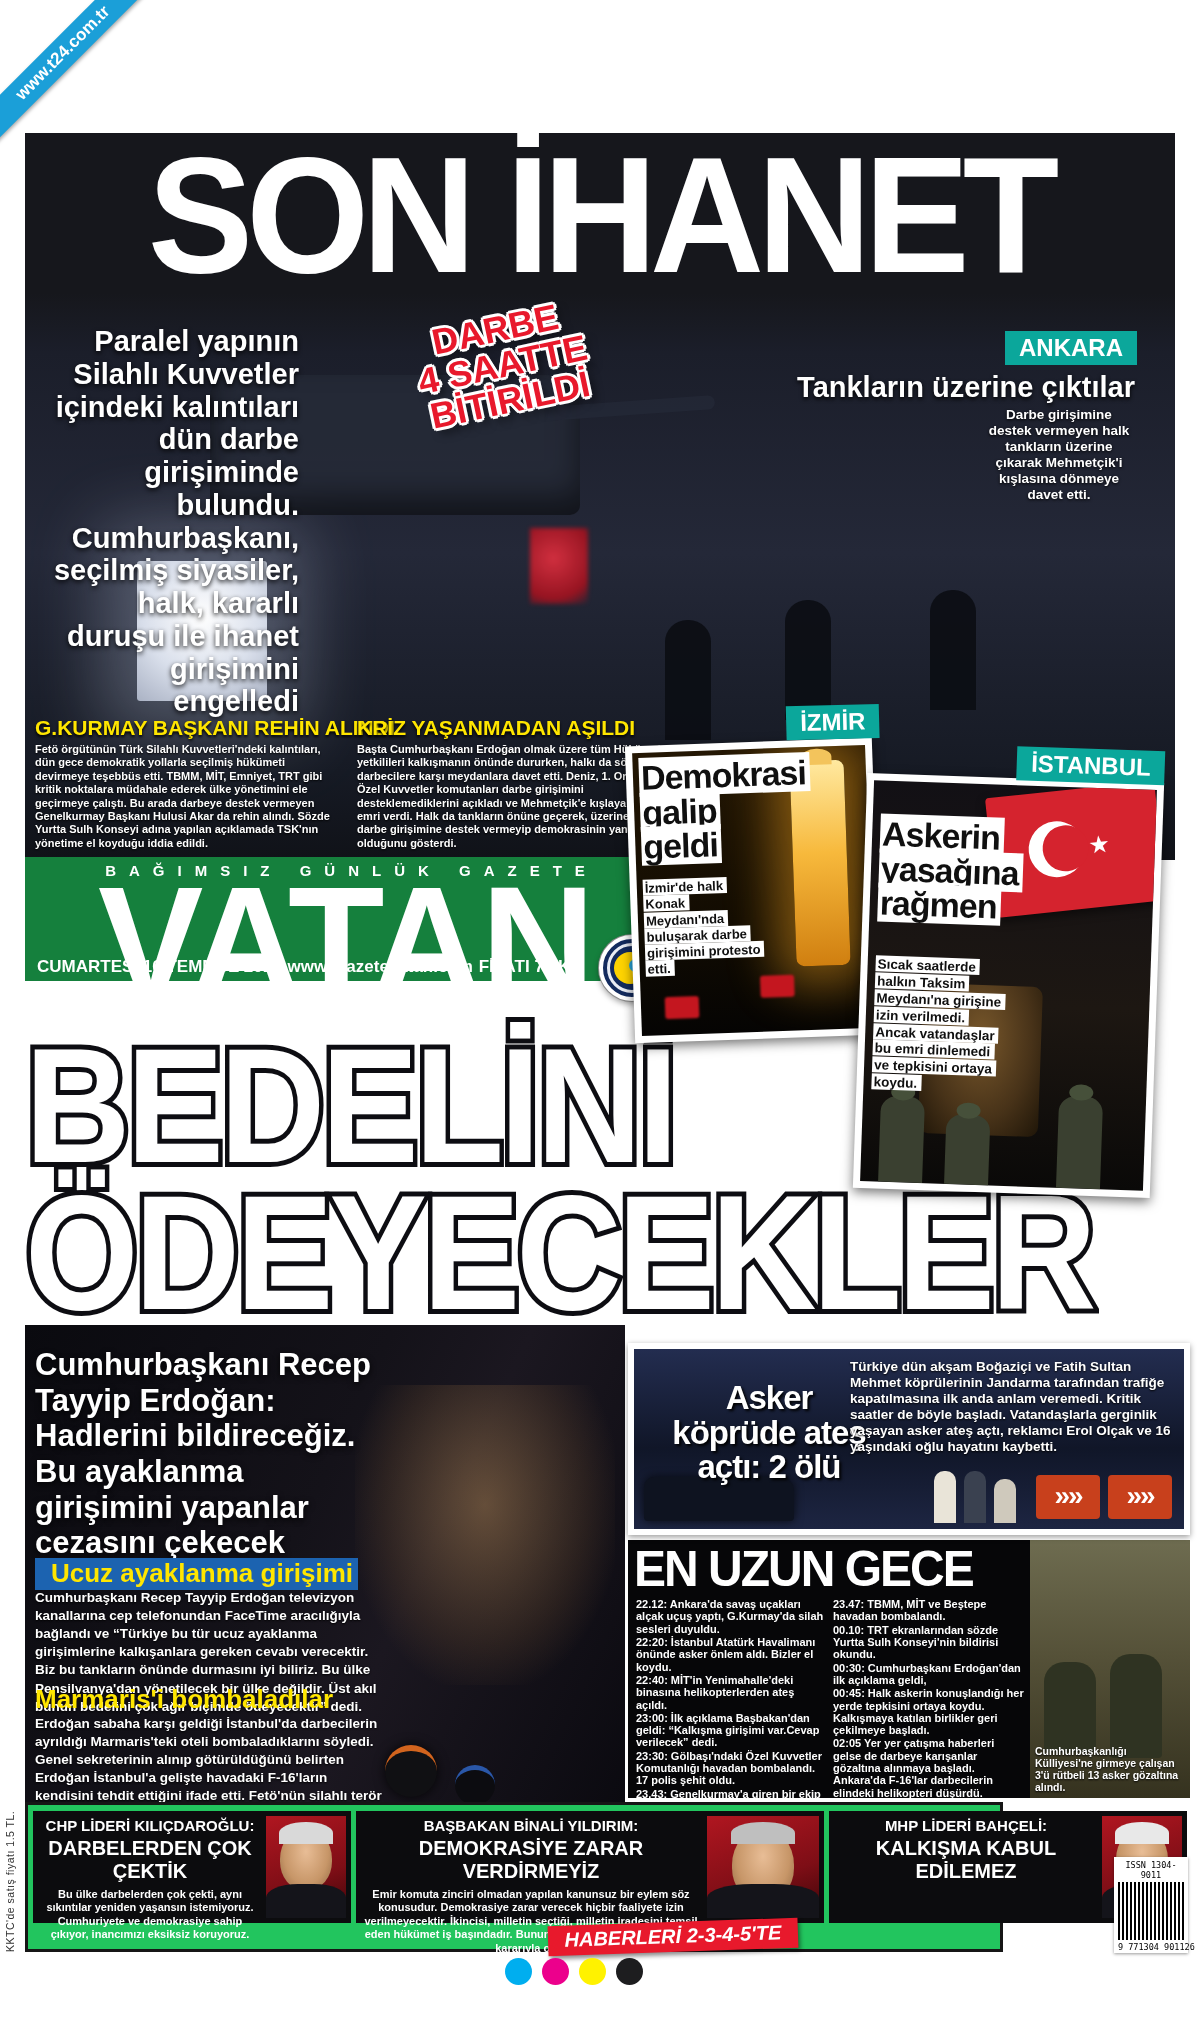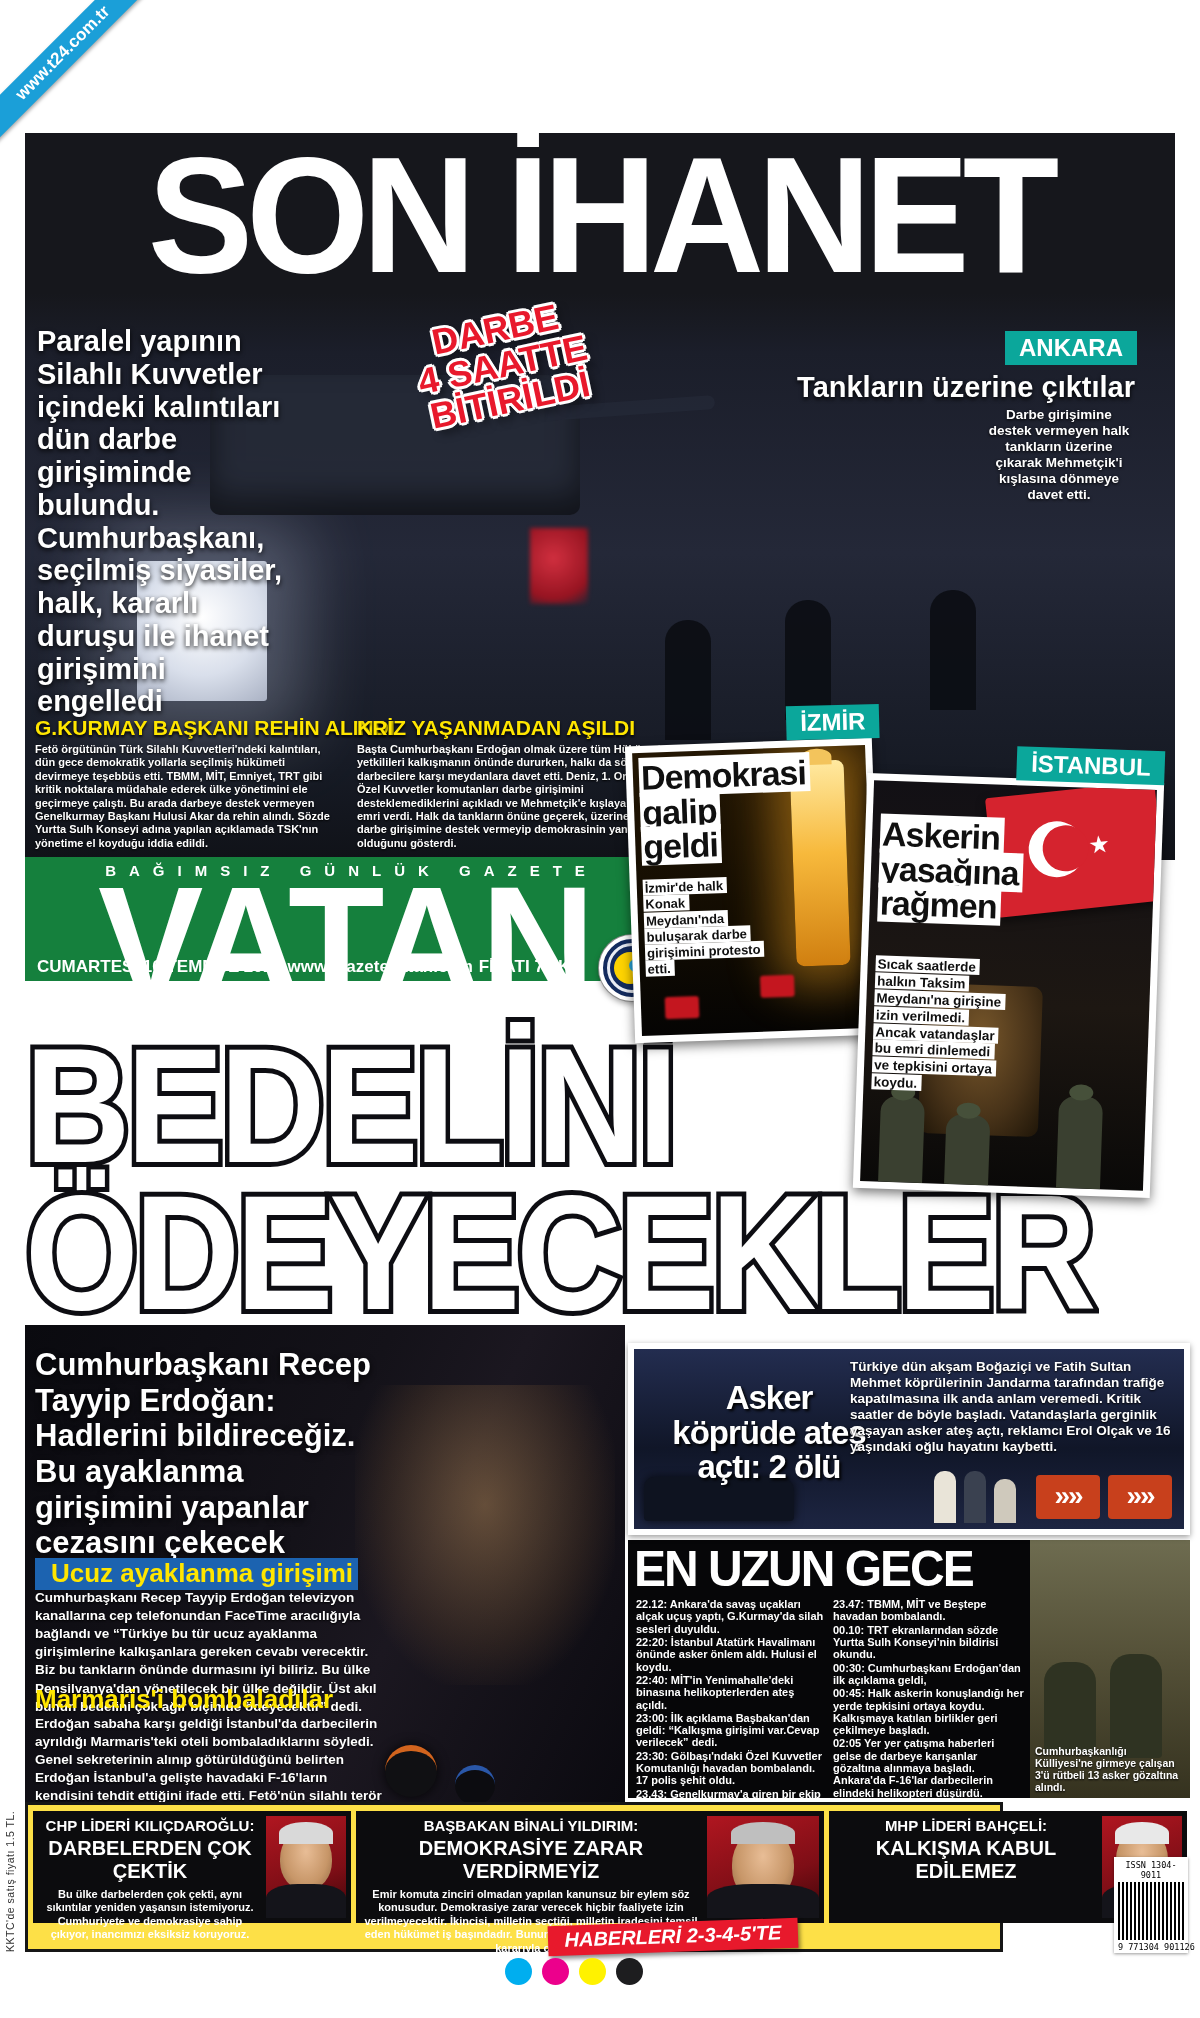--- a/index.html
+++ b/index.html
@@ -21,21 +21,21 @@
   .billboard { position:absolute; left:112px; top:428px; width:130px; height:140px;
     background:radial-gradient(circle at 50% 40%, #ffffff 0%, #d9dfeb 55%, #aab2c4 100%);
     box-shadow:0 0 70px 35px rgba(220,230,255,.28); border-radius:3px; }
   .tankshape { position:absolute; left:185px; top:242px; width:370px; height:140px;
     background:#262b38; border-radius:22px 34px 10px 10px; box-shadow:inset 0 -18px 30px rgba(0,0,0,.6); opacity:.85; }
   .tankbarrel { position:absolute; left:520px; top:268px; width:170px; height:14px; background:#232836; border-radius:7px; transform:rotate(-4deg); opacity:.85; }
   .flagblob { position:absolute; left:505px; top:395px; width:58px; height:76px;
     background:radial-gradient(circle at 40% 40%, #e33040 0%, #a3121f 70%, transparent 100%); filter:blur(2px); opacity:.9; }
   .fig { position:absolute; bottom:120px; width:46px; height:120px; background:#0b0d13; border-radius:22px 22px 0 0; opacity:.9; }
   .lead { position:absolute; left:12px; top:192px; width:262px; font-size:29px; font-weight:bold;
-    line-height:1.13; text-shadow:0 2px 5px rgba(0,0,0,.9); }
+    line-height:1.13; text-shadow:0 2px 5px rgba(0,0,0,.9);text-align:right; }
   .badge { position:absolute; left:392px; top:178px; transform:rotate(-12deg); text-align:center;
     font-size:36px; line-height:1.0; font-weight:800; color:#e8192c; letter-spacing:0;
     text-shadow:-2px -2px 0 #fff,2px -2px 0 #fff,-2px 2px 0 #fff,2px 2px 0 #fff,0 -3px 0 #fff,0 3px 0 #fff,-3px 0 0 #fff,3px 0 0 #fff,5px 7px 8px rgba(0,0,0,.55); }
   .city-label { background:#0ba79b; color:#fff; font-weight:bold; font-size:24px; padding:3px 14px; display:inline-block; }
   .ankara-label { position:absolute; right:38px; top:198px; }
   .ankara-head { position:absolute; right:40px; top:238px; font-size:29px; font-weight:bold; text-shadow:0 2px 4px #000; white-space:nowrap; }
   .ankara-text { position:absolute; right:40px; top:274px; width:152px; font-size:13.5px; font-weight:bold;
     text-align:center; line-height:1.18; text-shadow:0 1px 3px #000; }
   .story { position:absolute; top:583px; }
   .story-1 { left:10px; width:305px; }
@@ -115,21 +115,21 @@
   .night-title { position:absolute; left:6px; top:0px; font-size:48px; font-weight:800; letter-spacing:-2px; transform:scaleY(1.05); transform-origin:top left; white-space:nowrap; }
   .tl { position:absolute; top:58px; width:192px; font-size:11px; font-weight:bold; line-height:1.12; }
   .tl p { margin-bottom:1px; }
   .tl-1 { left:8px; } .tl-2 { left:205px; }
   .night-photo { position:absolute; right:0; top:0; width:160px; height:100%;
     background:linear-gradient(180deg,#6e6c50 0%,#555138 45%,#35321f 100%); }
   .np-fig { position:absolute; width:52px; height:90px; background:#2f3322; border-radius:20px 20px 4px 4px; }
   .night-cap { position:absolute; bottom:5px; left:5px; right:4px; font-size:10.5px; font-weight:bold; line-height:1.15; color:#fff; text-shadow:0 1px 2px #000; }
 
   
-  .footer { position:absolute; left:25px; top:1802px; width:978px; height:150px; background:#fde047; border:3px solid #161616; z-index:2; }
+  .footer { position:absolute; left:25px; top:1802px; width:978px; height:150px; background:#22c55e; border:3px solid #161616; z-index:2; }
   .pbox { position:absolute; top:6px; height:112px; background:#0c0c0e; color:#fff; padding:5px 8px; }
   .pbox-1 { left:5px; width:318px; } .pbox-2 { left:328px; width:468px; } .pbox-3 { left:801px; width:358px; }
   .pbox .kicker { font-size:15px; font-weight:bold; text-align:center; margin-top:1px; }
   .pbox .bighead { font-size:20px; font-weight:800; text-align:center; margin:3px 0 5px; letter-spacing:0; }
   .pbox .ptext { font-size:11px; font-weight:bold; line-height:1.22; text-align:center; }
   .pbox-1 .kicker,.pbox-1 .bighead,.pbox-1 .ptext { margin-right:84px; }
   .pbox-2 .kicker,.pbox-2 .bighead,.pbox-2 .ptext { margin-right:118px; }
   .pbox-3 .kicker,.pbox-3 .bighead,.pbox-3 .ptext { margin-right:84px; }
   .pphoto { position:absolute; top:5px; bottom:5px; right:5px; overflow:hidden; }
   .pphoto .flagbg { position:absolute; inset:0; background:linear-gradient(160deg,#b01620 0%,#7e0e16 60%,#3c0508 100%); }
@@ -269,21 +269,21 @@
       <div class="chev" style="right:12px;">»»</div>
       <div class="bridge-h">Asker köprüde ateş açtı: 2 ölü</div>
       <div class="bridge-t">Türkiye dün akşam Boğaziçi ve Fatih Sultan Mehmet köprülerinin Jandarma tarafından trafiğe kapatılmasına ilk anda anlam veremedi. Kritik saatler de böyle başladı. Vatandaşlarla gerginlik yaşayan asker ateş açtı, reklamcı Erol Olçak ve 16 yaşındaki oğlu hayatını kaybetti.</div>
     </div>
   </div>
 
   <div class="night">
     <div class="night-title">EN UZUN GECE</div>
     <div class="tl tl-1">
       <p>22.12: Ankara'da savaş uçakları alçak uçuş yaptı, G.Kurmay'da silah sesleri duyuldu.</p>
-      <p>22:20: İstanbul Atatürk Havalimanı önünde asker önlem aldı. Hulusi el koydu.</p>
+      <p>22:20: İstanbul Atatürk Havalimanı önünde asker önlem aldı. Bizler el koydu.</p>
       <p>22:40: MİT'in Yenimahalle'deki binasına helikopterlerden ateş açıldı.</p>
       <p>23:00: İlk açıklama Başbakan'dan geldi: “Kalkışma girişimi var.Cevap verilecek” dedi.</p>
       <p>23:30: Gölbaşı'ndaki Özel Kuvvetler Komutanlığı havadan bombalandı. 17 polis şehit oldu.</p>
       <p>23.43: Genelkurmay'a giren bir ekip Genelkurmay Başkanı Akar ile Kara Kuvvetleri Komutanı'nı rehin aldı.</p>
     </div>
     <div class="tl tl-2">
       <p>23.47: TBMM, MİT ve Beştepe havadan bombalandı.</p>
       <p>00.10: TRT ekranlarından sözde Yurtta Sulh Konseyi'nin bildirisi okundu.</p>
       <p>00:30: Cumhurbaşkanı Erdoğan'dan ilk açıklama geldi,</p>
       <p>00:45: Halk askerin konuşlandığı her yerde tepkisini ortaya koydu. Kalkışmaya katılan birlikler geri çekilmeye başladı.</p>

